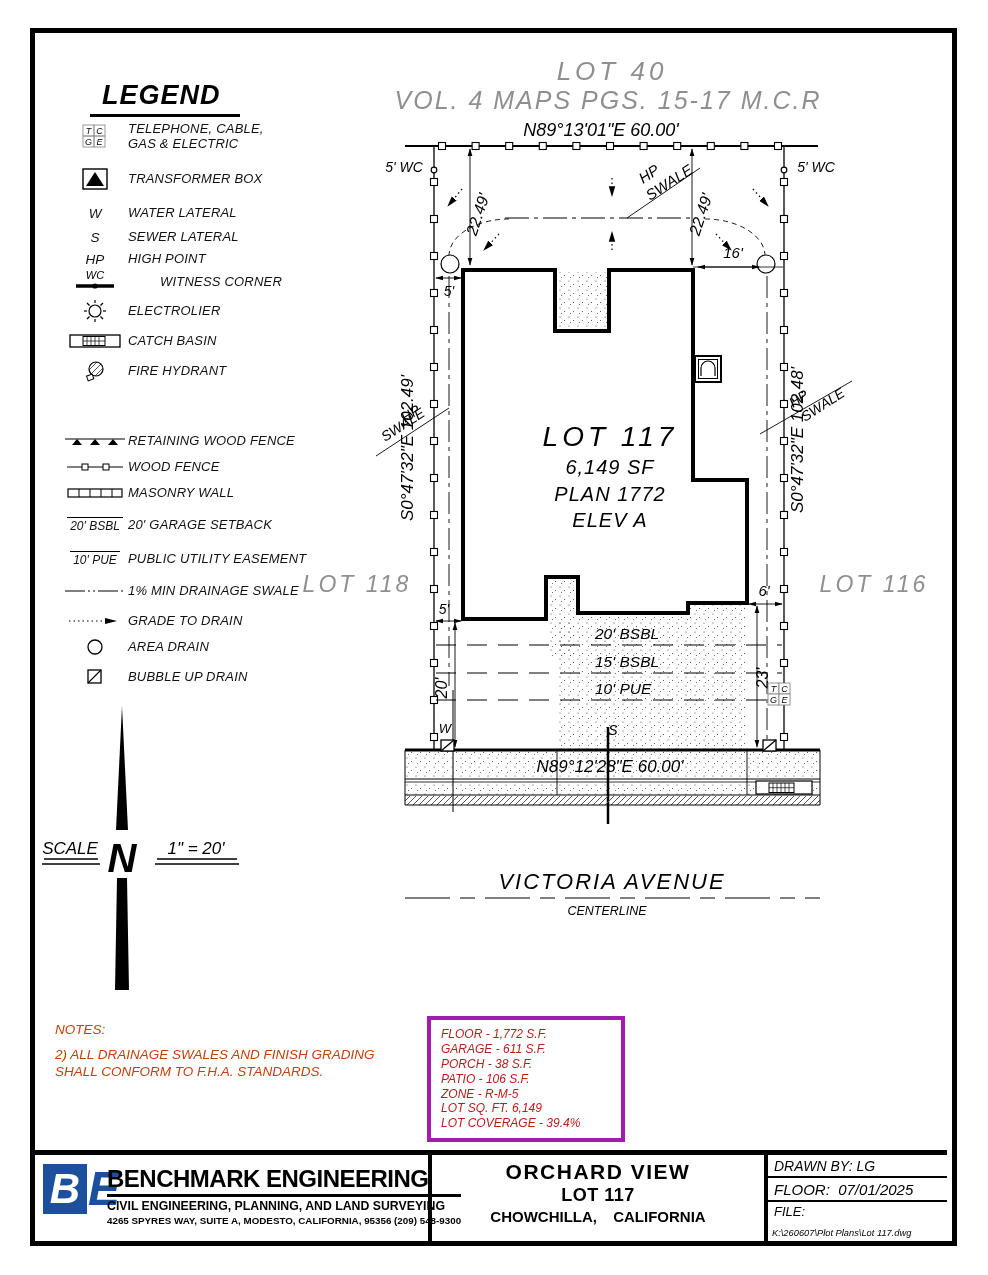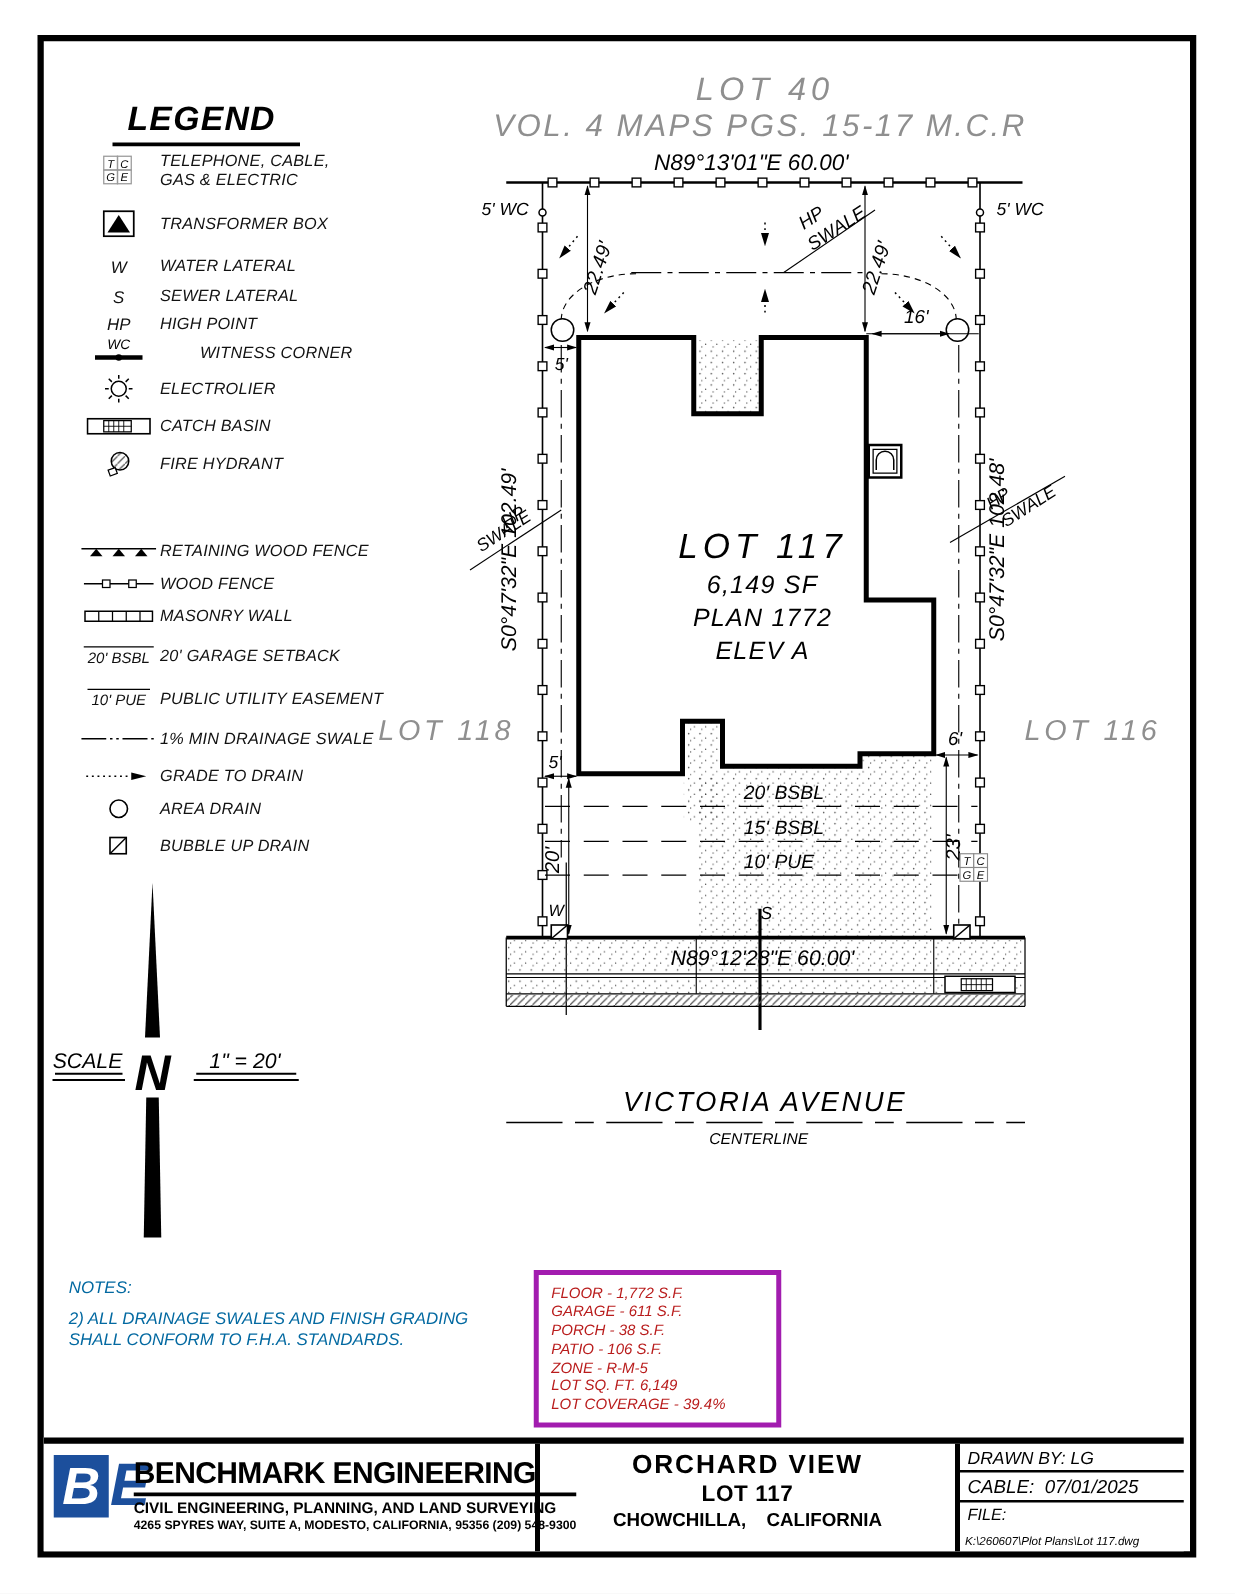--- a/index.html
+++ b/index.html
@@ -14,21 +14,21 @@
                 font-style:italic;letter-spacing:1px;}
   .legend-underline{position:absolute;left:90px;top:114px;width:150px;border-top:3px solid #000;}
   .legend{position:absolute;left:62px;top:120px;width:310px;height:580px;}
   .lrow{position:absolute;display:flex;align-items:center;height:26px;left:0;}
   .licon{width:66px;display:flex;justify-content:center;align-items:center;flex:none;}
   .llabel{font-style:italic;font-size:13px;letter-spacing:.2px;white-space:pre-line;line-height:1.12;color:#111;}
   .lsym{font-style:italic;font-size:13.5px;color:#111;}
   .lsym-over{border-top:1.5px solid #000;padding:1px 3px 0;font-style:italic;font-size:12px;color:#111;}
 
   
-  .notes{position:absolute;left:55px;top:1022px;width:338px;font-style:italic;font-size:13.5px;line-height:1.22;color:#0369a1;}
+  .notes{position:absolute;left:55px;top:1022px;width:338px;font-style:italic;font-size:13.5px;line-height:1.22;color:#c2410c;}
   .notes p{margin:9px 0 0;}
   .notes .nt{margin:0;}
   .area-table{position:absolute;left:427px;top:1016px;width:170px;border:4px solid #a21caf;
               padding:7px 10px;font-style:italic;font-size:12px;line-height:1.24;color:#b91c1c;}
 
   
   .tb{position:absolute;left:35px;top:1150px;width:912px;height:91px;border-top:5px solid #000;
       display:flex;box-sizing:border-box;background:#fff;}
   .tb-left{width:393px;position:relative;flex:none;}
   .logo{position:absolute;left:8px;top:9px;display:flex;align-items:center;}
@@ -497,18 +497,18 @@
         <div class="addr">4265 SPYRES WAY, SUITE A, MODESTO, CALIFORNIA, 95356    (209) 548-9300</div>
       </div>
     </div>
     <div class="tb-center">
       <div class="project">ORCHARD VIEW</div>
       <div class="lotline">LOT 117</div>
       <div class="city">CHOWCHILLA,  CALIFORNIA</div>
     </div>
     <div class="tb-right">
       <div class="tbr1"><span>DRAWN BY:</span> <span>LG</span></div>
-      <div class="tbr2"><span>CABLE:</span>&nbsp; <span>07/01/2025</span></div>
+      <div class="tbr2"><span>FLOOR:</span>&nbsp; <span>07/01/2025</span></div>
       <div class="tbr3"><span>FILE:</span></div>
       <div class="tbr4">K:\260607\Plot Plans\Lot 117.dwg</div>
     </div>
   </div>
 </div>
 
 </body></html>

